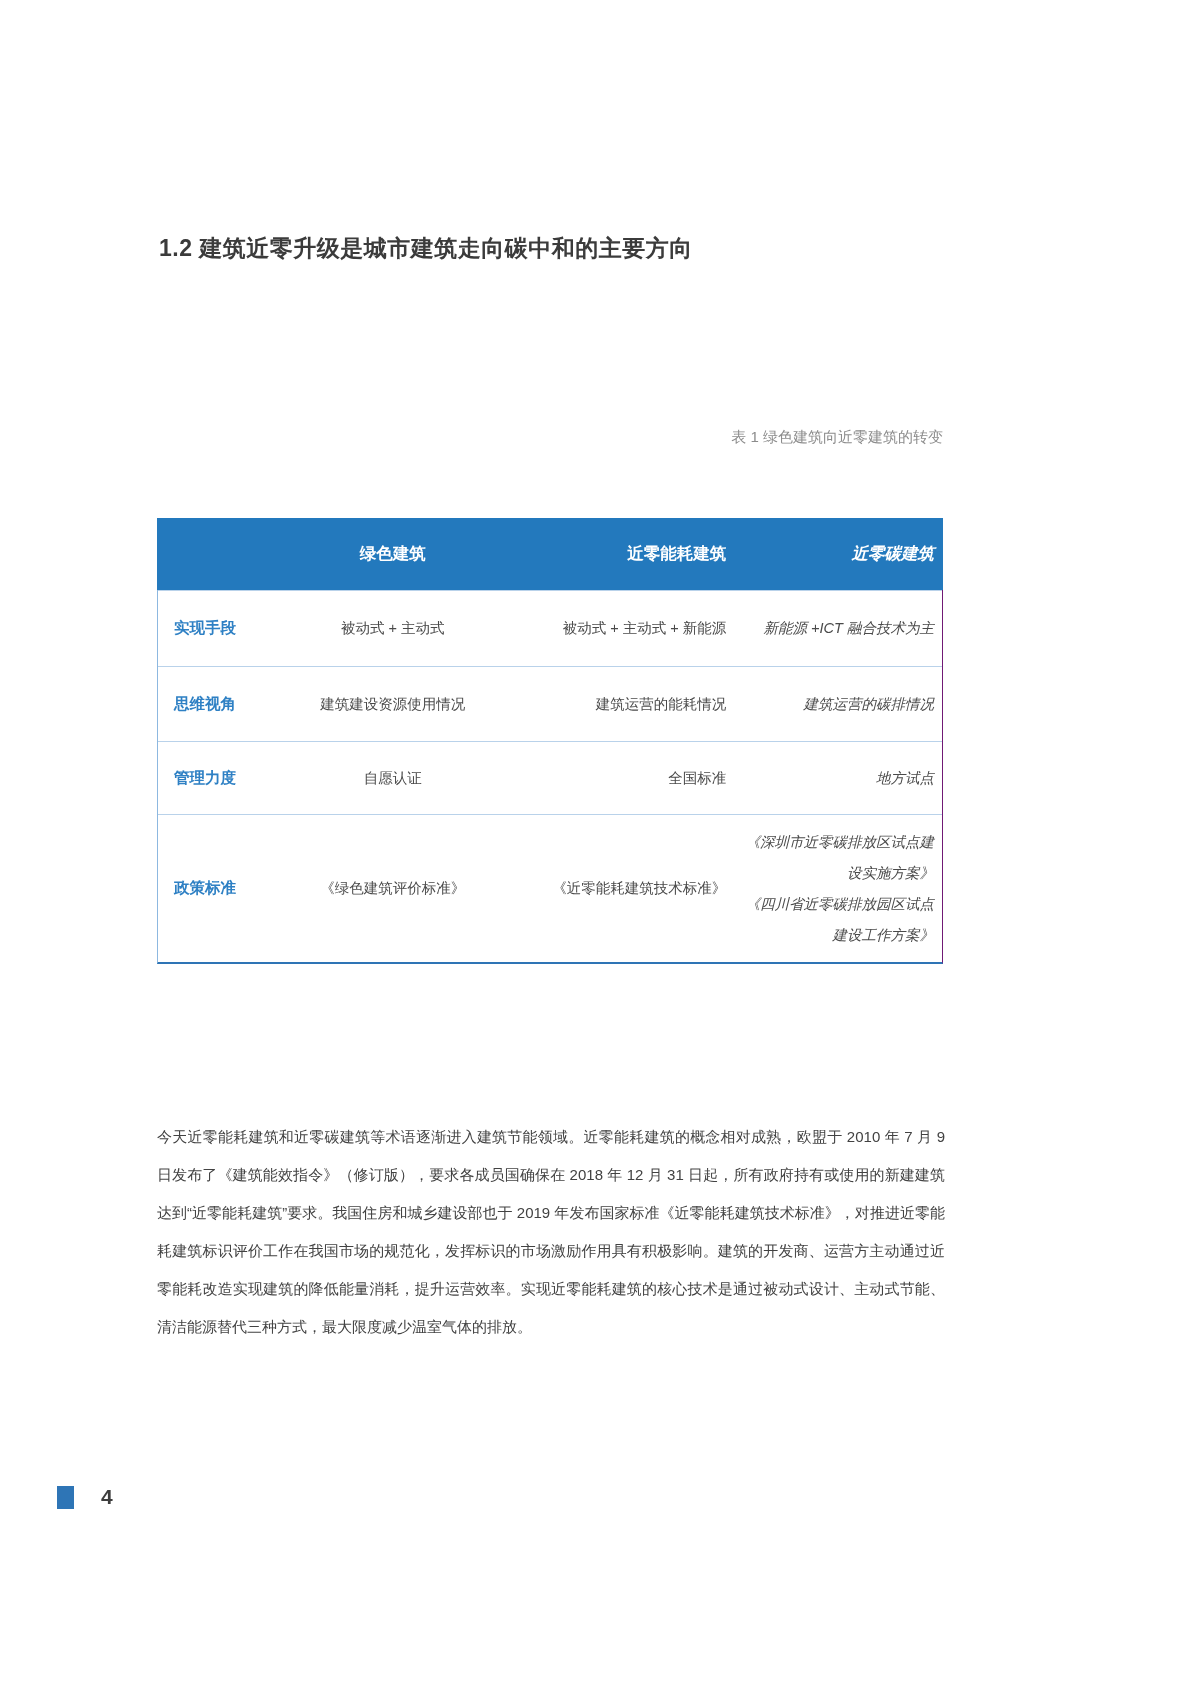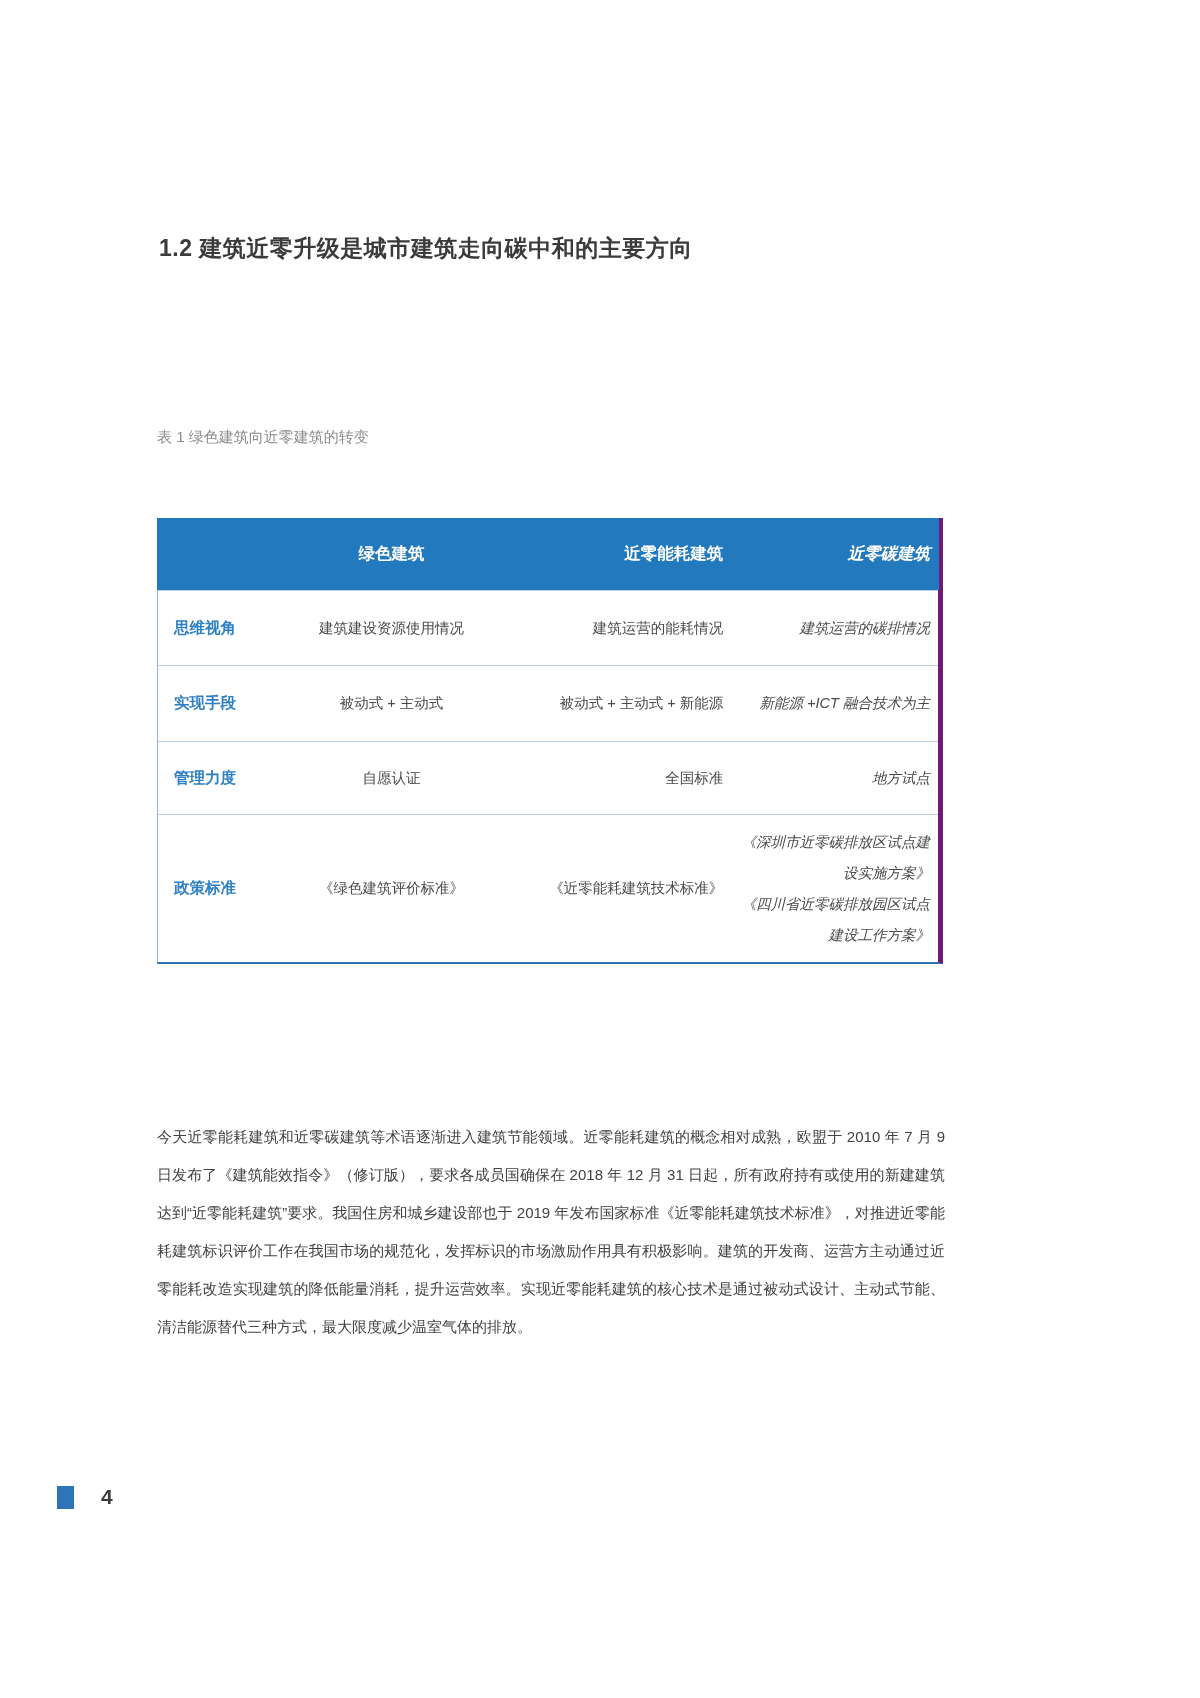--- a/index.html
+++ b/index.html
@@ -21,32 +21,32 @@
     font-size: 23px;
     font-weight: 700;
     color: #3b3b3b;
     letter-spacing: 0.5px;
   }
   .caption {
     position: absolute;
     top: 428px;
     left: 157px;
     width: 786px;
-    text-align: left;
+    text-align: right;
     font-size: 15px;
     color: #8c8c8c;
   }
   
   .tbl {
     position: absolute;
     top: 518px;
     left: 157px;
     width: 786px;
     border-left: 1px solid #8db8e0;
-    border-right: 5px solid #701a75;
+    border-right: 1px solid #701a75;
     border-bottom: 2px solid #2e74b5;
     box-sizing: border-box;
   }
   .trow { display: flex; align-items: center; box-sizing: border-box; }
   .trow.head {
     background: #2379bd;
     height: 72px;
     border-left: 1px solid #2379bd;
     margin-left: -1px;
     margin-right: -1px;
@@ -125,32 +125,32 @@
 
   <div class="tbl">
 
     <div class="trow head">
       <div class="cell c0"></div>
       <div class="cell c1">绿色建筑</div>
       <div class="cell c2">近零能耗建筑</div>
       <div class="cell c3">近零碳建筑</div>
     </div>
 
+    <div class="trow body r2">
+      <div class="cell c0 row-label">实现手段</div>
+      <div class="cell c1 cell-text">被动式 + 主动式</div>
+      <div class="cell c2 cell-text">被动式 + 主动式 + 新能源</div>
+      <div class="cell c3 cell-text">新能源 +ICT 融合技术为主</div>
+    </div>
+
     <div class="trow body r1">
       <div class="cell c0 row-label">思维视角</div>
       <div class="cell c1 cell-text">建筑建设资源使用情况</div>
       <div class="cell c2 cell-text">建筑运营的能耗情况</div>
       <div class="cell c3 cell-text">建筑运营的碳排情况</div>
-    </div>
-
-    <div class="trow body r2">
-      <div class="cell c0 row-label">实现手段</div>
-      <div class="cell c1 cell-text">被动式 + 主动式</div>
-      <div class="cell c2 cell-text">被动式 + 主动式 + 新能源</div>
-      <div class="cell c3 cell-text">新能源 +ICT 融合技术为主</div>
     </div>
 
     <div class="trow body r3">
       <div class="cell c0 row-label">管理力度</div>
       <div class="cell c1 cell-text">自愿认证</div>
       <div class="cell c2 cell-text">全国标准</div>
       <div class="cell c3 cell-text">地方试点</div>
     </div>
 
     <div class="trow body r4">

